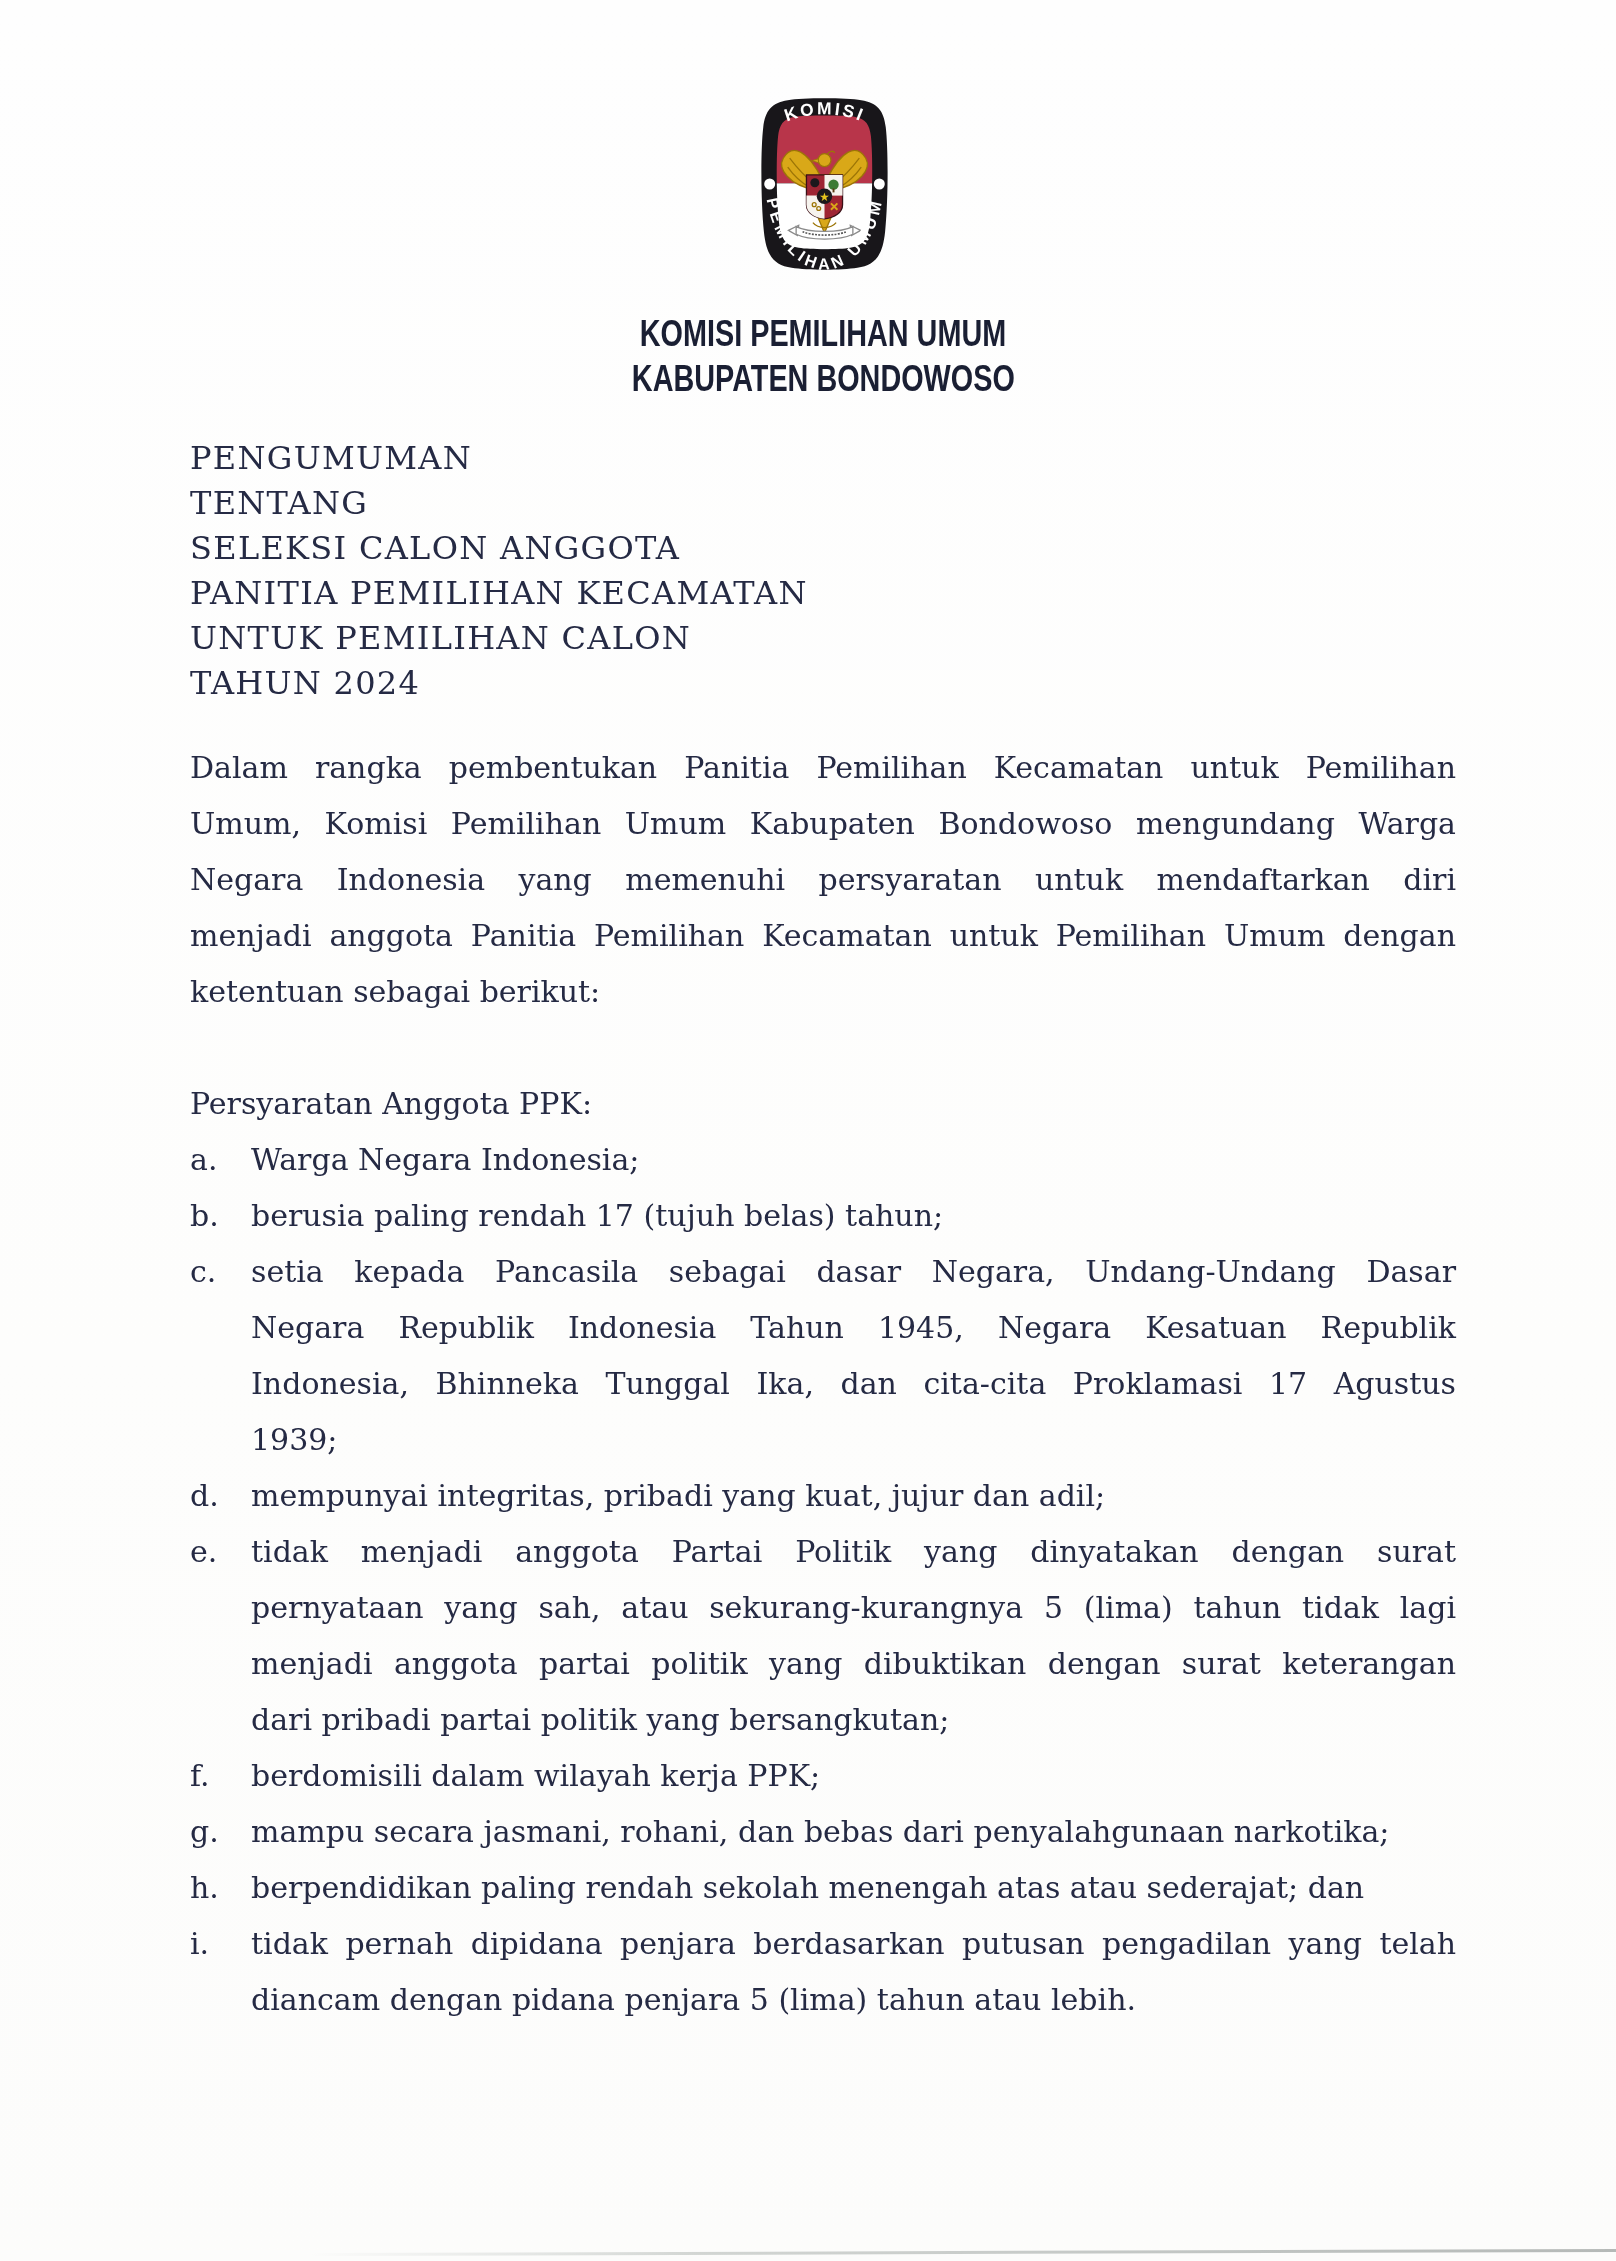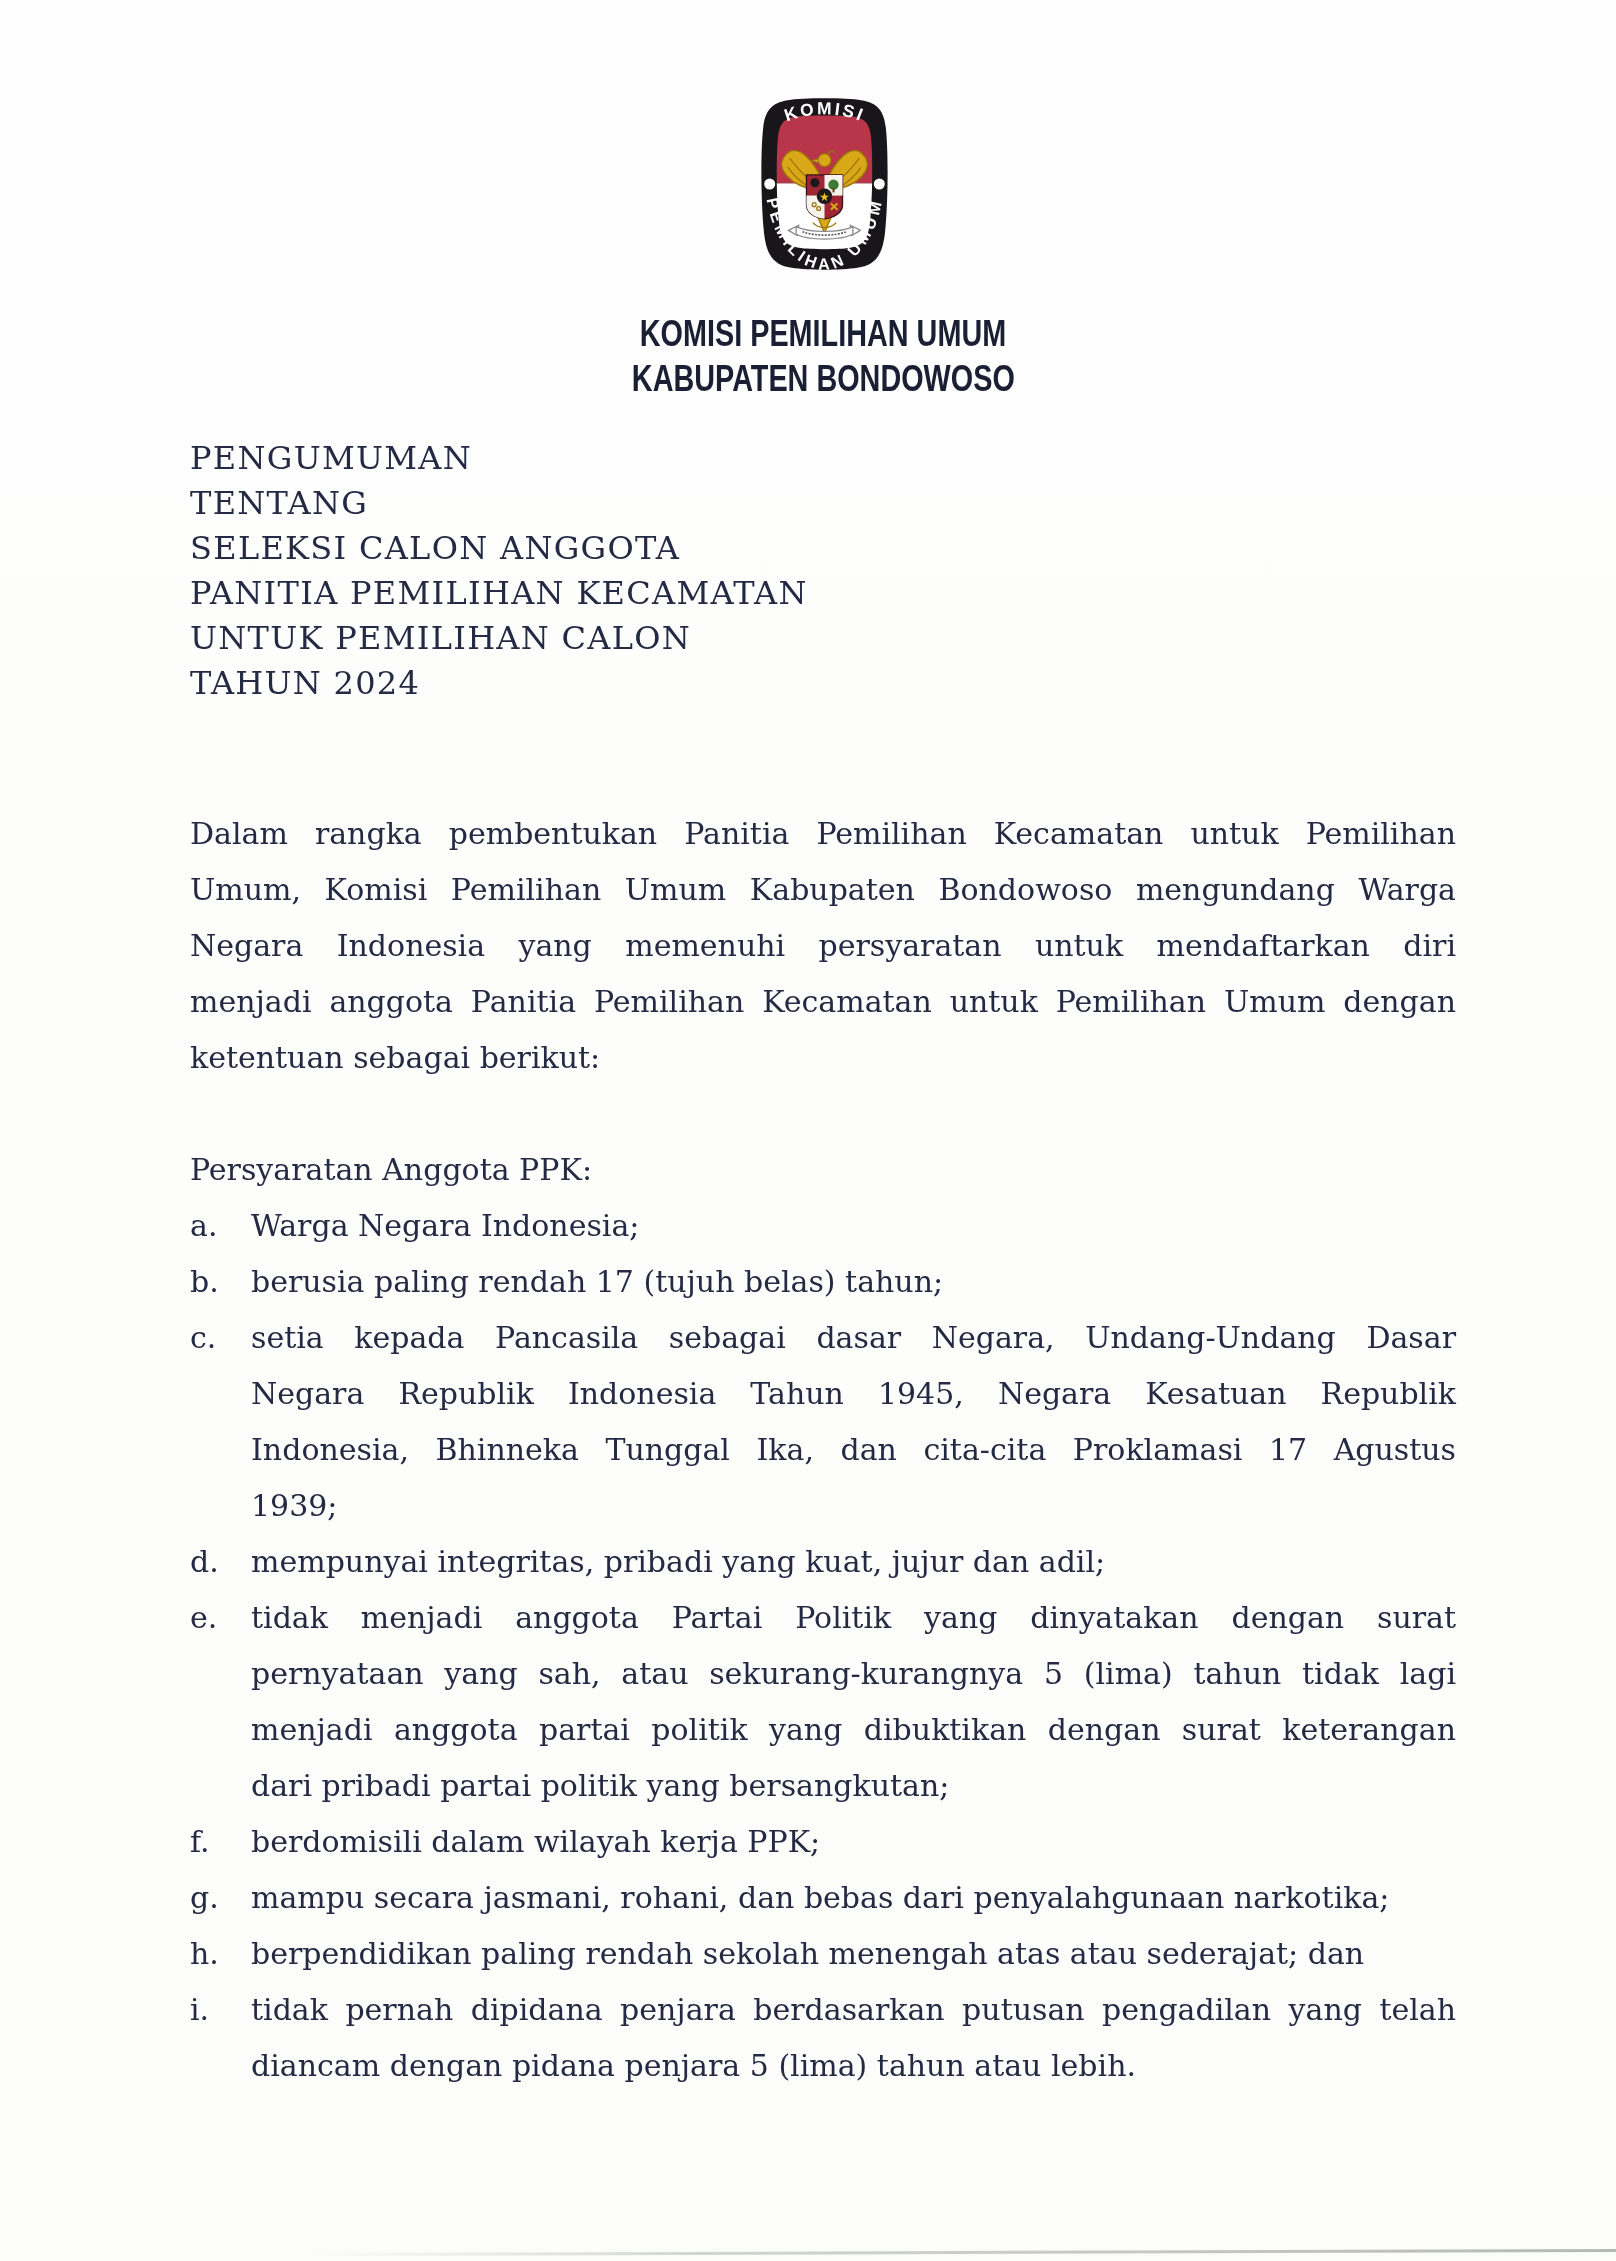--- a/index.html
+++ b/index.html
@@ -40,21 +40,21 @@
   .title-block{
     position:absolute;left:190px;top:436px;width:1266px;
     font-size:32px;
     line-height:45px;
     letter-spacing:1.3px;
     color:#252a44;
   }
   .title-line{white-space:nowrap;}
   
   .content{
-    position:absolute;left:190px;top:806px;width:1266px;
+    position:absolute;left:190px;top:740px;width:1266px;
     font-size:30px;
     line-height:56px;
     color:#252a44;
   }
   .jline{
     width:100%;
     white-space:nowrap;
     text-align:justify;
     text-align-last:justify;
     overflow:visible;

